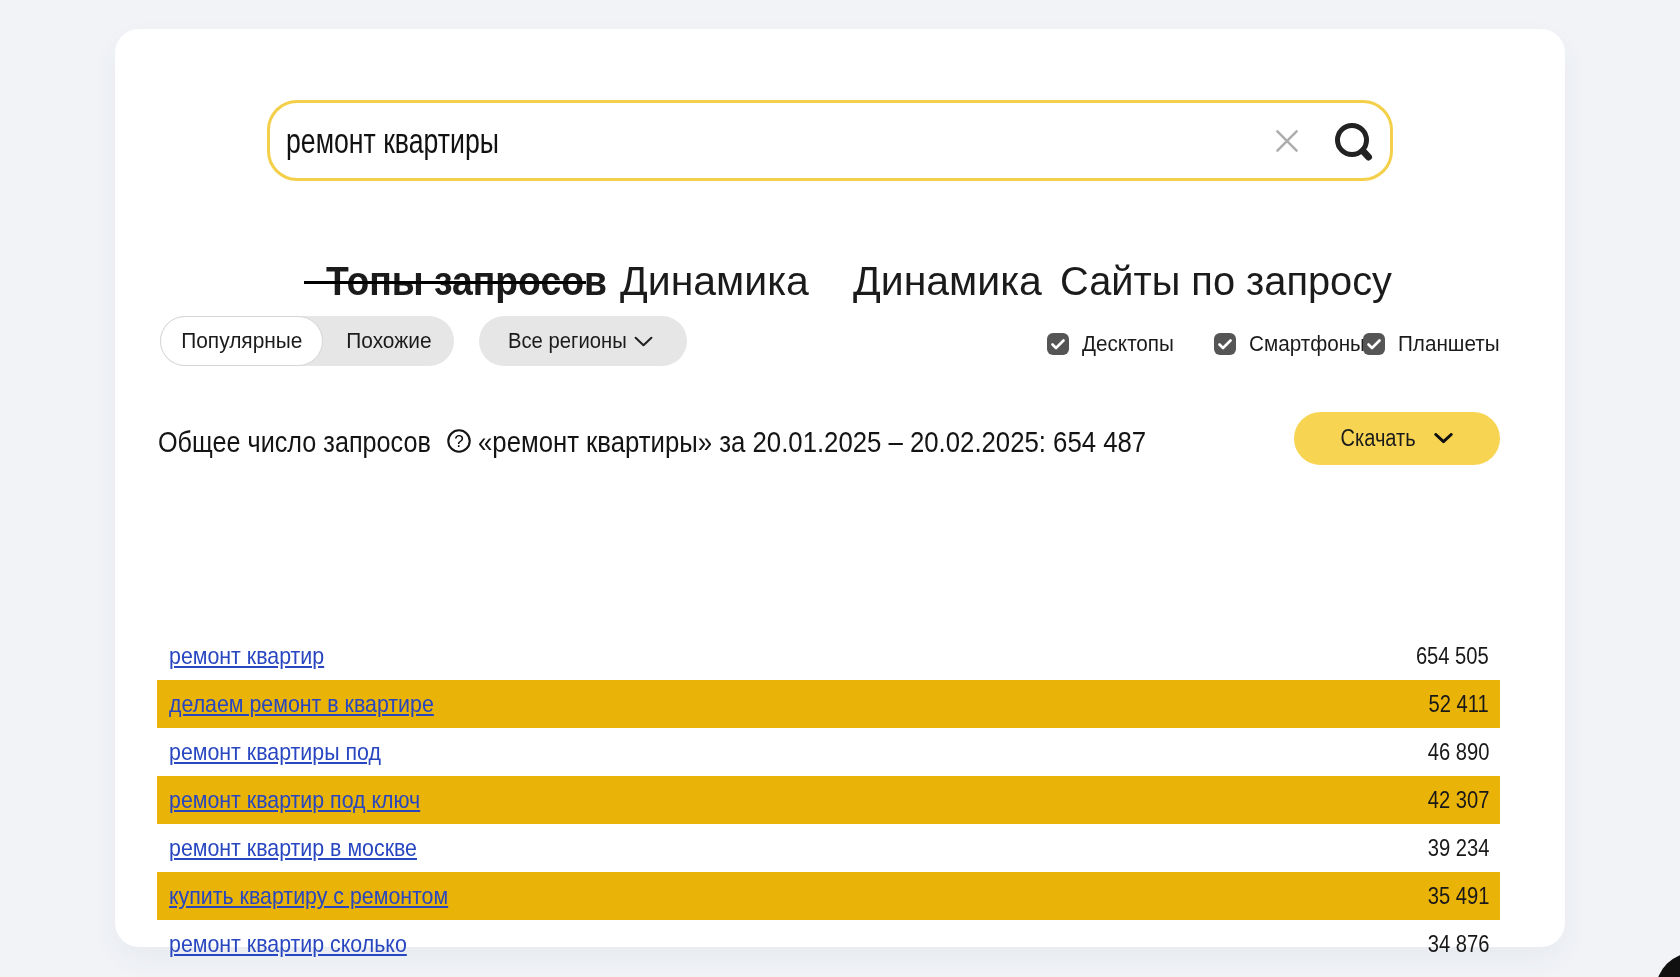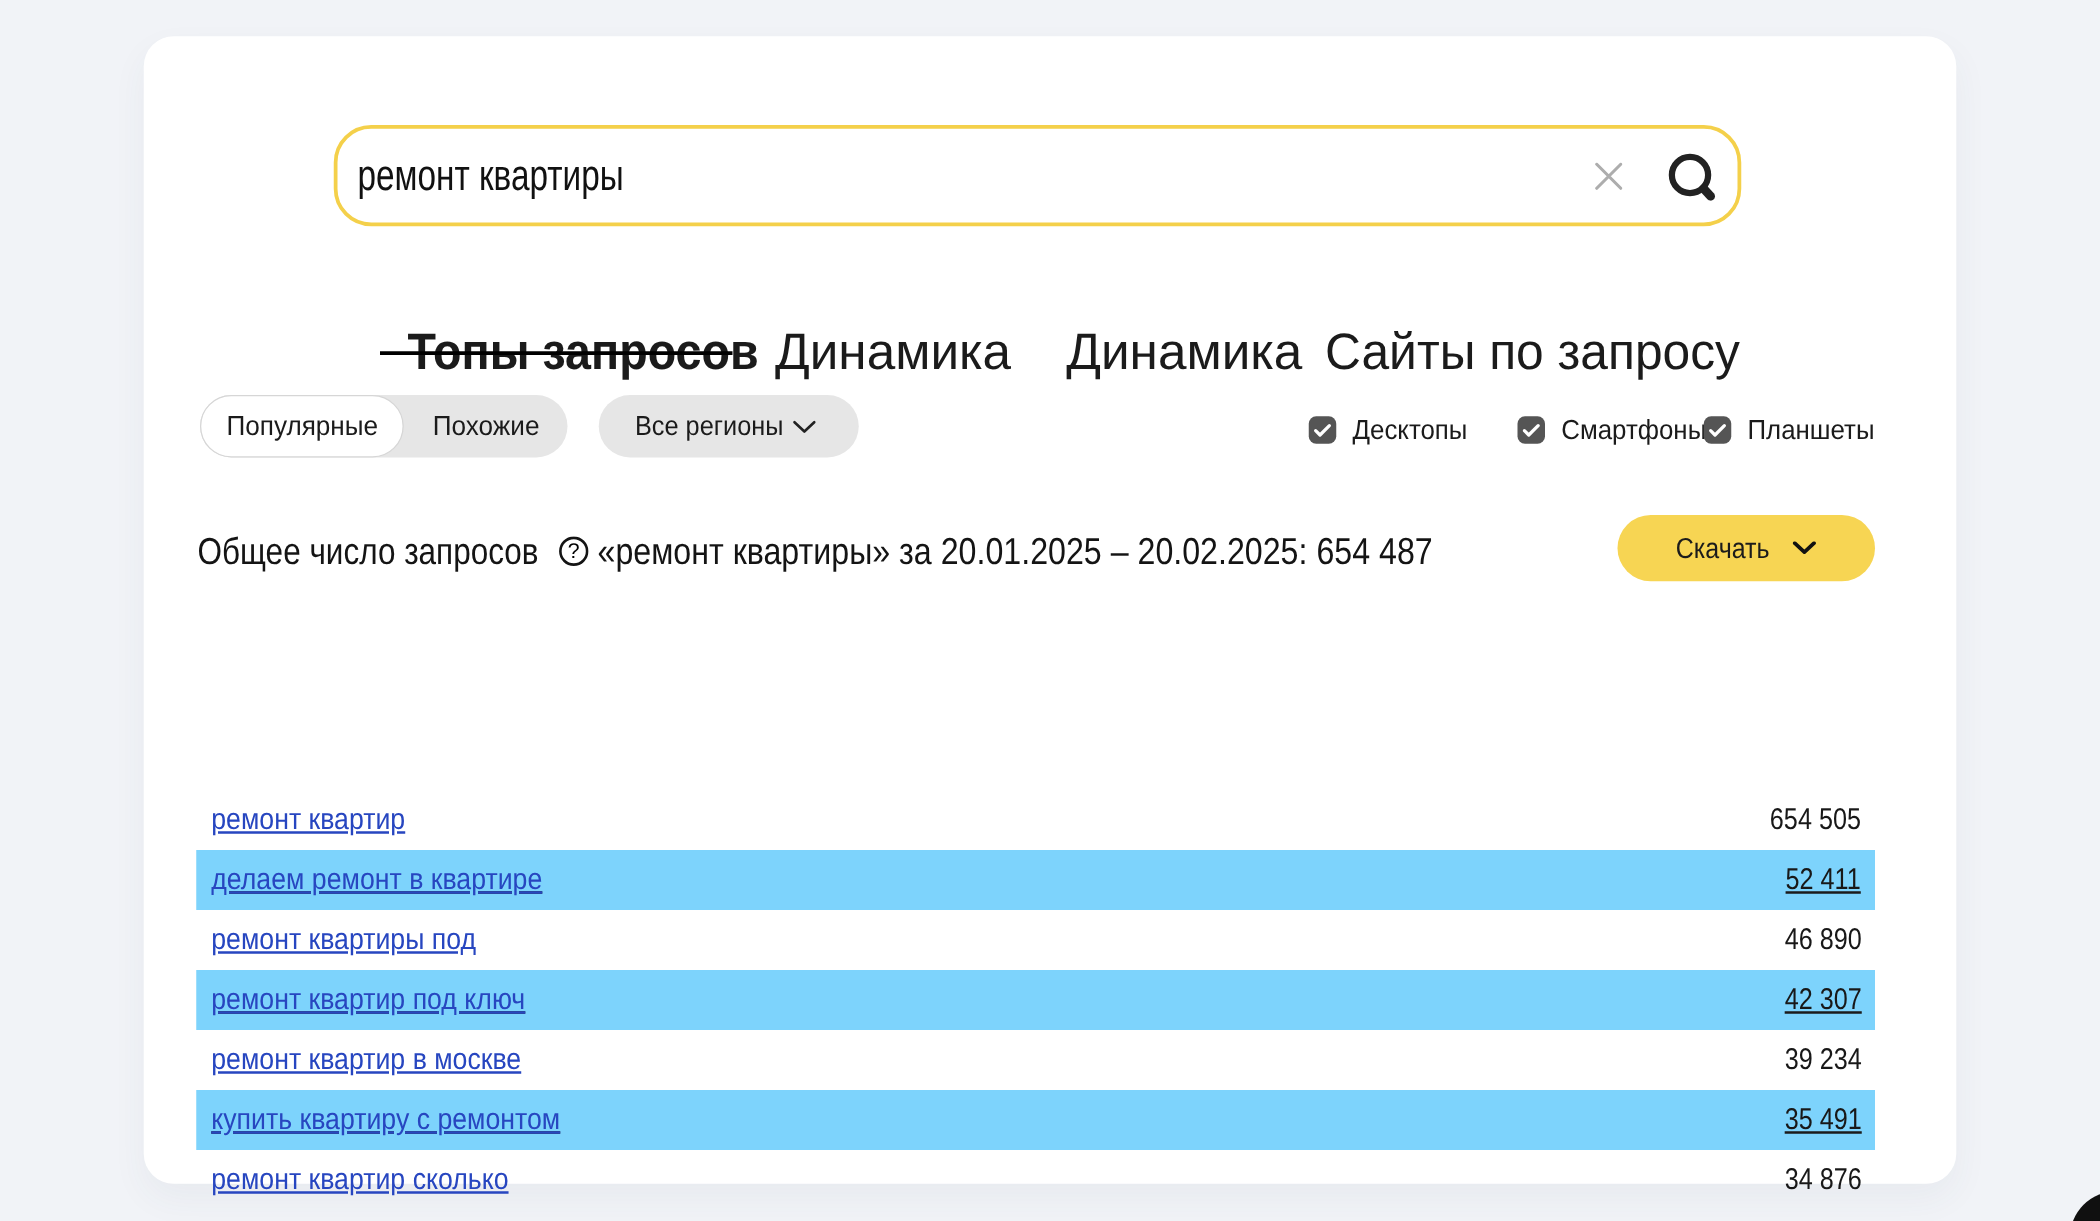--- a/index.html
+++ b/index.html
@@ -31,21 +31,21 @@
   .hpart { position:absolute; top:425px; font-size:30px; line-height:33px; white-space:nowrap; color:#141414; }
   .qmicon { position:absolute; left:447px; top:429px; }
   .dl { position:absolute; left:1294px; top:412px; width:206px; height:53px; background:#f7d553; border-radius:27px;
         display:flex; align-items:center; justify-content:center; gap:13px; font-size:23px; padding-right:6px; }
   .thead { position:absolute; left:157px; top:570px; width:1343px; height:40px; font-weight:bold; font-size:27px; }
   .thead .c1 { position:absolute; left:12px; top:1px; transform:scaleX(0.75); transform-origin:0 0; }
   .thead .c2 { position:absolute; right:32px; top:1px; transform:scaleX(0.76); transform-origin:100% 0; }
   .thead .sorti { position:absolute; right:11px; top:7px; }
   .rows { position:absolute; left:157px; top:610px; width:1343px;margin-top:22px; }
   .row { height:48px; display:flex; align-items:center; padding:0 11px 0 12px; font-size:24px; }
-  .row.g { background:#7dd3fc;text-decoration:underline; }
+  .row.g { background:#eab308; }
   .row a { color:#2746c0; transform:scaleX(0.89); transform-origin:0 50%; display:inline-block; }
   .row .num { margin-left:auto; color:#181818; transform:scaleX(0.84); transform-origin:100% 50%; }
   .blob { position:absolute; left:1656px; top:953px; width:74px; height:74px; background:#101010; border-radius:50%; }
 </style>
 </head>
 <body>
 <div id="page">
   <div class="card"></div>
 
   <div class="search">

